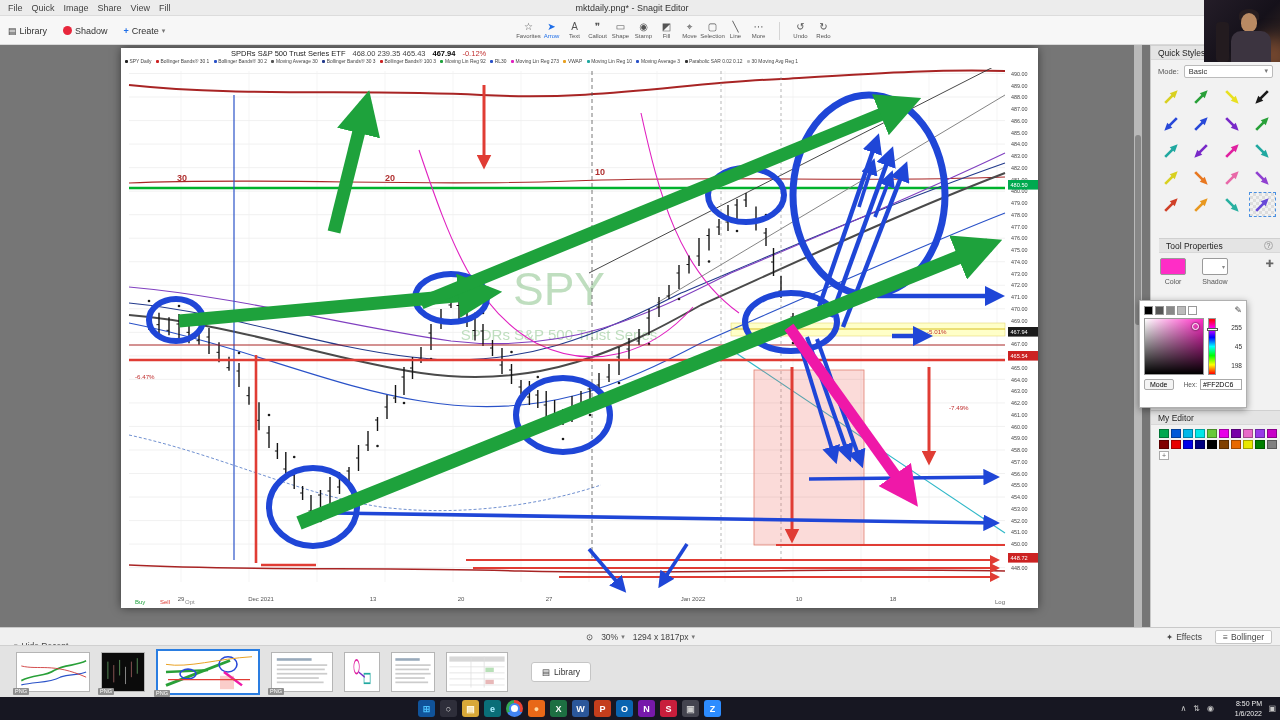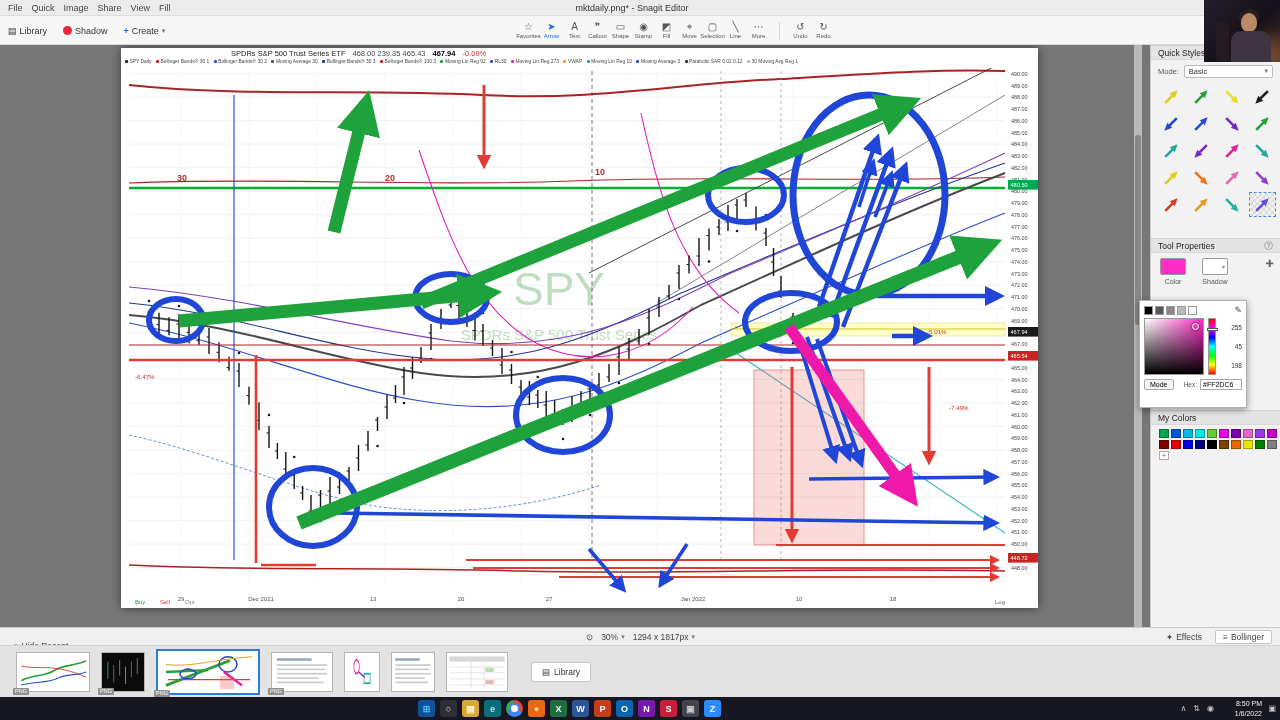--- a/index.html
+++ b/index.html
@@ -51,21 +51,21 @@
 .theme-row{position:absolute;top:17px;left:0;right:0;display:flex;align-items:center;gap:5px;padding:0 7px;height:18px;font-size:7.5px;color:#555}
 .thm-sel{flex:1;border:1px solid #bbb;background:#fff;border-radius:2px;height:13px;display:flex;align-items:center;
   justify-content:space-between;padding:0 4px;font-size:7.5px;color:#333}
 .styles-grid{position:absolute;top:40px;left:7px;right:5px;display:grid;grid-template-columns:repeat(4,1fr);gap:4px 5px}
 .qs{height:23px;display:flex;align-items:center;justify-content:center;cursor:pointer}
 .qs svg{width:20px;height:20px}
 .qs.sel{outline:1.5px dashed #4a90e2;
   background-image:linear-gradient(45deg,#ddd 25%,transparent 25%,transparent 75%,#ddd 75%),
                    linear-gradient(45deg,#ddd 25%,transparent 25%,transparent 75%,#ddd 75%);
   background-size:6px 6px;background-position:0 0,3px 3px}
-.tp-hdr{position:absolute;top:193px;left:0;right:0}
+.tp-hdr{position:absolute;top:193px;left:8px;right:0}
 .help{color:#777;border:1px solid #aaa;border-radius:50%;width:9px;height:9px;line-height:8px;text-align:center;font-size:7px}
 .prop-row{position:absolute;top:213px;left:9px;right:6px;display:flex;gap:16px;align-items:flex-start}
 .prop-col{display:flex;flex-direction:column;align-items:center;gap:3px;font-size:7px;color:#555}
 .color-swatch{width:26px;height:17px;border:1px solid #9a9a9a;border-radius:2px;background:var(--pink_tool);cursor:pointer}
 .shadow-box{width:26px;height:17px;border:1px solid #9a9a9a;border-radius:2px;background:#fff;cursor:pointer;
   display:flex;align-items:center;justify-content:flex-end;padding-right:2px;color:#888;font-size:6px}
 .plus-btn{margin-left:auto;color:#666;font-size:10px;cursor:pointer}
 .mc-hdr{position:absolute;top:365px;left:0;right:0}
 .palette{position:absolute;top:384px;left:8px;display:grid;grid-template-columns:repeat(10,10px);gap:2px}
 .pswatch{width:10px;height:9px;border:1px solid rgba(0,0,0,.3);cursor:pointer}
@@ -225,21 +225,21 @@
         </div>
       </div>
   </div>
 
   <div class="canvas">
     <div class="chart-image">
       <div class="chart-header">
         <span class="t-name">SPDRs S&amp;P 500 Trust Series ETF</span>
         <span class="t-ohlc">468.00 239.35 465.43</span>
         <span class="t-last">467.94</span>
-        <span class="t-chg">-0.09%</span>
+        <span class="t-chg">-0.12%</span>
       </div>
       <div class="ind-row" id="indRow">
           <span class="ind"><i style="background: rgb(34, 34, 34);"></i>SPY Daily</span>
           <span class="ind"><i style="background: rgb(204, 34, 34);"></i>Bollinger Bands® 30 1</span>
           <span class="ind"><i style="background: rgb(42, 82, 200);"></i>Bollinger Bands® 30 2</span>
           <span class="ind"><i style="background: rgb(85, 85, 85);"></i>Moving Average 30</span>
           <span class="ind"><i style="background: rgb(34, 58, 140);"></i>Bollinger Bands® 30 3</span>
           <span class="ind"><i style="background: rgb(204, 34, 34);"></i>Bollinger Bands® 100 3</span>
           <span class="ind"><i style="background: rgb(30, 162, 60);"></i>Moving Lin Reg 92</span>
           <span class="ind"><i style="background: rgb(42, 82, 200);"></i>RL30</span>
@@ -774,21 +774,21 @@
         <div class="color-swatch"></div>
         <span>Color</span>
       </div>
       <div class="prop-col">
         <div class="shadow-box">▾</div>
         <span>Shadow</span>
       </div>
       <div class="plus-btn">✚</div>
     </div>
     <div class="p-hdr mc-hdr">
-        <span>My Colors</span>
+        <span>My Editor</span>
       </div>
     <div class="palette" id="palette">
         <div class="pswatch" style="background: rgb(0, 168, 80);"></div>
         <div class="pswatch" style="background: rgb(0, 88, 216);"></div>
         <div class="pswatch" style="background: rgb(0, 184, 232);"></div>
         <div class="pswatch" style="background: rgb(0, 232, 232);"></div>
         <div class="pswatch" style="background: rgb(104, 200, 56);"></div>
         <div class="pswatch" style="background: rgb(232, 0, 232);"></div>
         <div class="pswatch" style="background: rgb(120, 0, 168);"></div>
         <div class="pswatch" style="background: rgb(232, 104, 200);"></div>

